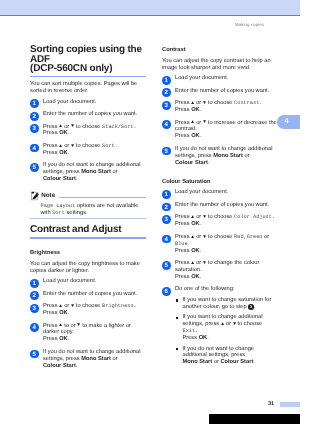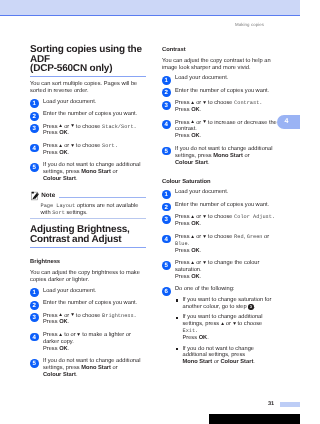--- a/index.html
+++ b/index.html
@@ -92,21 +92,20 @@
         <path d="M25.2 9.2 L33.5 16.2" stroke="#ffffff" stroke-width="1.5" fill="none"></path>
       </svg>
       <span class="ttl">Note</span>
       <span class="noteline"></span>
     </div>
     <div class="notebody"><span class="mono">Page Layout</span> options are not available with <span class="mono">Sort</span> settings.</div>
   </div>
   <div class="noterule"></div>
 
   <div class="h1" style="margin-top:6.2px">
-    <div>Adjusting Brightness,</div>
     <div>Contrast and Adjust</div>
   </div>
   <div class="rule"></div>
 
   <div class="h2" style="margin-top:11.2px">Brightness</div>
   <p style="margin-top:4.3px">You can adjust the copy brightness to make copies darker or lighter.</p>
   <ol class="steps">
       <li class="step"><span class="num">1</span><span>Load your document.</span></li>
       <li class="step"><span class="num">2</span><span>Enter the number of copies you want.</span></li>
       <li class="step"><span class="num">3</span><span>Press <svg class="arrow" width="3.2" height="3.2" viewBox="0 0 10 10">

